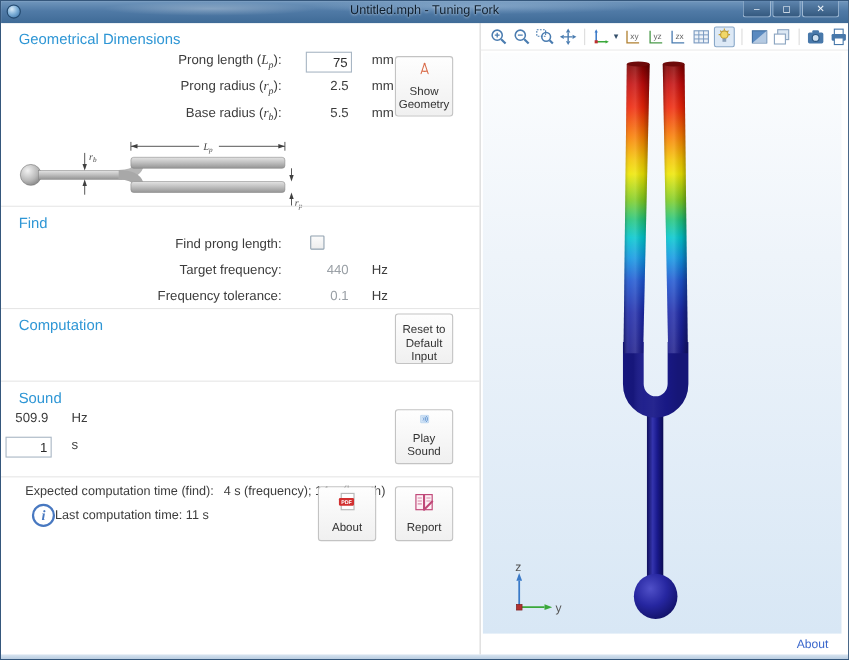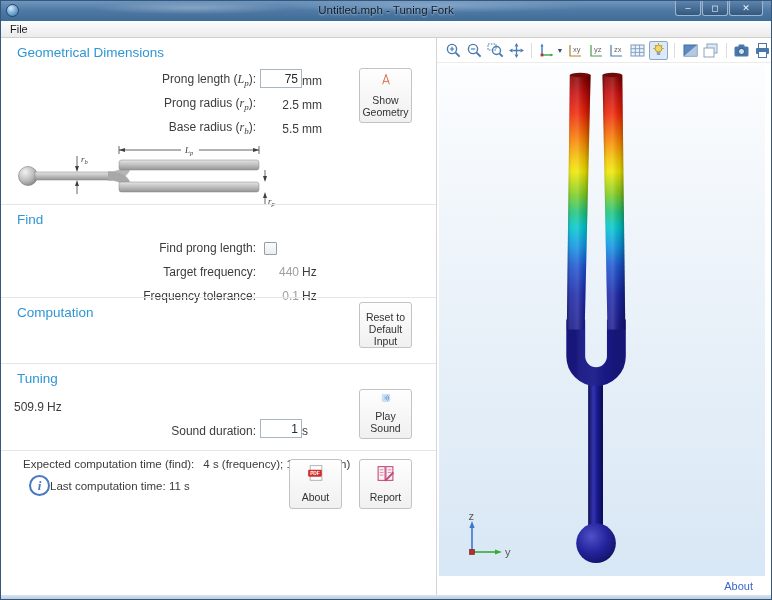--- a/index.html
+++ b/index.html
@@ -28,21 +28,21 @@
 
   
   .content { flex:1; display:flex; background:#fff; min-height:0; }
   .bottom-frame { height:4px; flex:0 0 4px; background:linear-gradient(#d9e5f1,#b9cde1); }
 
   
   .left-panel { width:435px; flex:0 0 435px; background:#fff; }
   .section { position:relative; }
   .section + .section { border-top:1px solid #e6e6e6; }
   .sec-title { padding:7px 0 4px 16px; font-size:13.5px; color:#2e96d5; font-weight:400; }
-  .row { height:24px; display:flex; align-items:flex-end; font-size:12px; color:#3c3c3c; }
+  .row { height:24px; display:flex; align-items:flex-start; font-size:12px; color:#3c3c3c;gap:18px; }
   .row-label { width:255px; text-align:right; white-space:nowrap; }
   .sym { font-style:italic; font-family:"Liberation Serif", serif; }
   sub { font-size:9px; }
   .num-input { width:42px; height:19px; margin-left:4px; border:1px solid #a8b6c4; background:#fff;
     text-align:right; padding:0 3px; font:12px "Liberation Sans", sans-serif; color:#2a2a2a; }
   .val-text { width:42px; margin-left:4px; text-align:right; padding-right:3px; }
   .val-dim { color:#9aa0a6; }
   .unit { }
   .checkbox { width:13px; height:13px; margin-left:8px; border:1px solid #8fa0ae;
     background:linear-gradient(#fbfbfb,#ededed); border-radius:1px; }
@@ -96,23 +96,20 @@
   <div class="titlebar">
     <div class="app-icon"></div>
     <div class="title-text">Untitled.mph - Tuning Fork</div>
     <div class="win-controls">
       <div class="win-btn">–</div>
       <div class="win-btn">◻</div>
       <div class="win-btn close">✕</div>
     </div>
   </div>
 
-  <div class="menubar">
-    <span>File</span>
-  </div>
 
   <div class="content">
 
     <div class="left-panel">
 
       <div class="section sec-geometry">
         <div class="sec-title">Geometrical Dimensions</div>
         <div class="row">
           <span class="row-label"><span>Prong length (</span><span class="sym">L</span><sub class="sym">p</sub><span>):</span></span>
           <input class="num-input" value="75" style="">
@@ -214,27 +211,26 @@
               <polygon points="12,0.8 17,3.5 12,6.2" fill="#3a9a3a"></polygon>
               <path d="M16,10.5 L16,12.5 Q16,14.5 14,14.5 L7,14.5" stroke="#3a6ab8" stroke-width="2.2" fill="none"></path>
               <polygon points="8,11.8 3,14.5 8,17.2" fill="#3a6ab8"></polygon>
             </svg>
             <span>Reset to Default Input</span>
           </div>
         </div>
       </div>
 
       <div class="section sec-sound">
-        <div class="sec-title">Tuning</div>
+        <div class="sec-title">Sound</div>
         <div class="row">
           <span class="val-text">509.9</span>
           <span class="unit">Hz</span>
         </div>
         <div class="row">
-          <span class="row-label">Sound duration:</span>
           <input class="num-input" value="1" style="">
           <span class="unit">s</span>
         </div>
         <div class="btn-group sound-btns">
           <div class="btn">
             <svg width="20" height="20" viewBox="0 0 18 18">
               <rect x="0.5" y="0.5" width="17" height="17" rx="2.5" fill="#cfe2f6" stroke="#a9c8e8"></rect>
               <path d="M6.5,6.5 A3,3 0 0 1 6.5,11.5 M9.5,4.8 A5,5 0 0 1 9.5,13.2 M12.5,3.2 A7.2,7.2 0 0 1 12.5,14.8" stroke="#3a78c0" stroke-width="1.4" fill="none" stroke-linecap="round"></path>
             </svg>
             <span>Play Sound</span>

